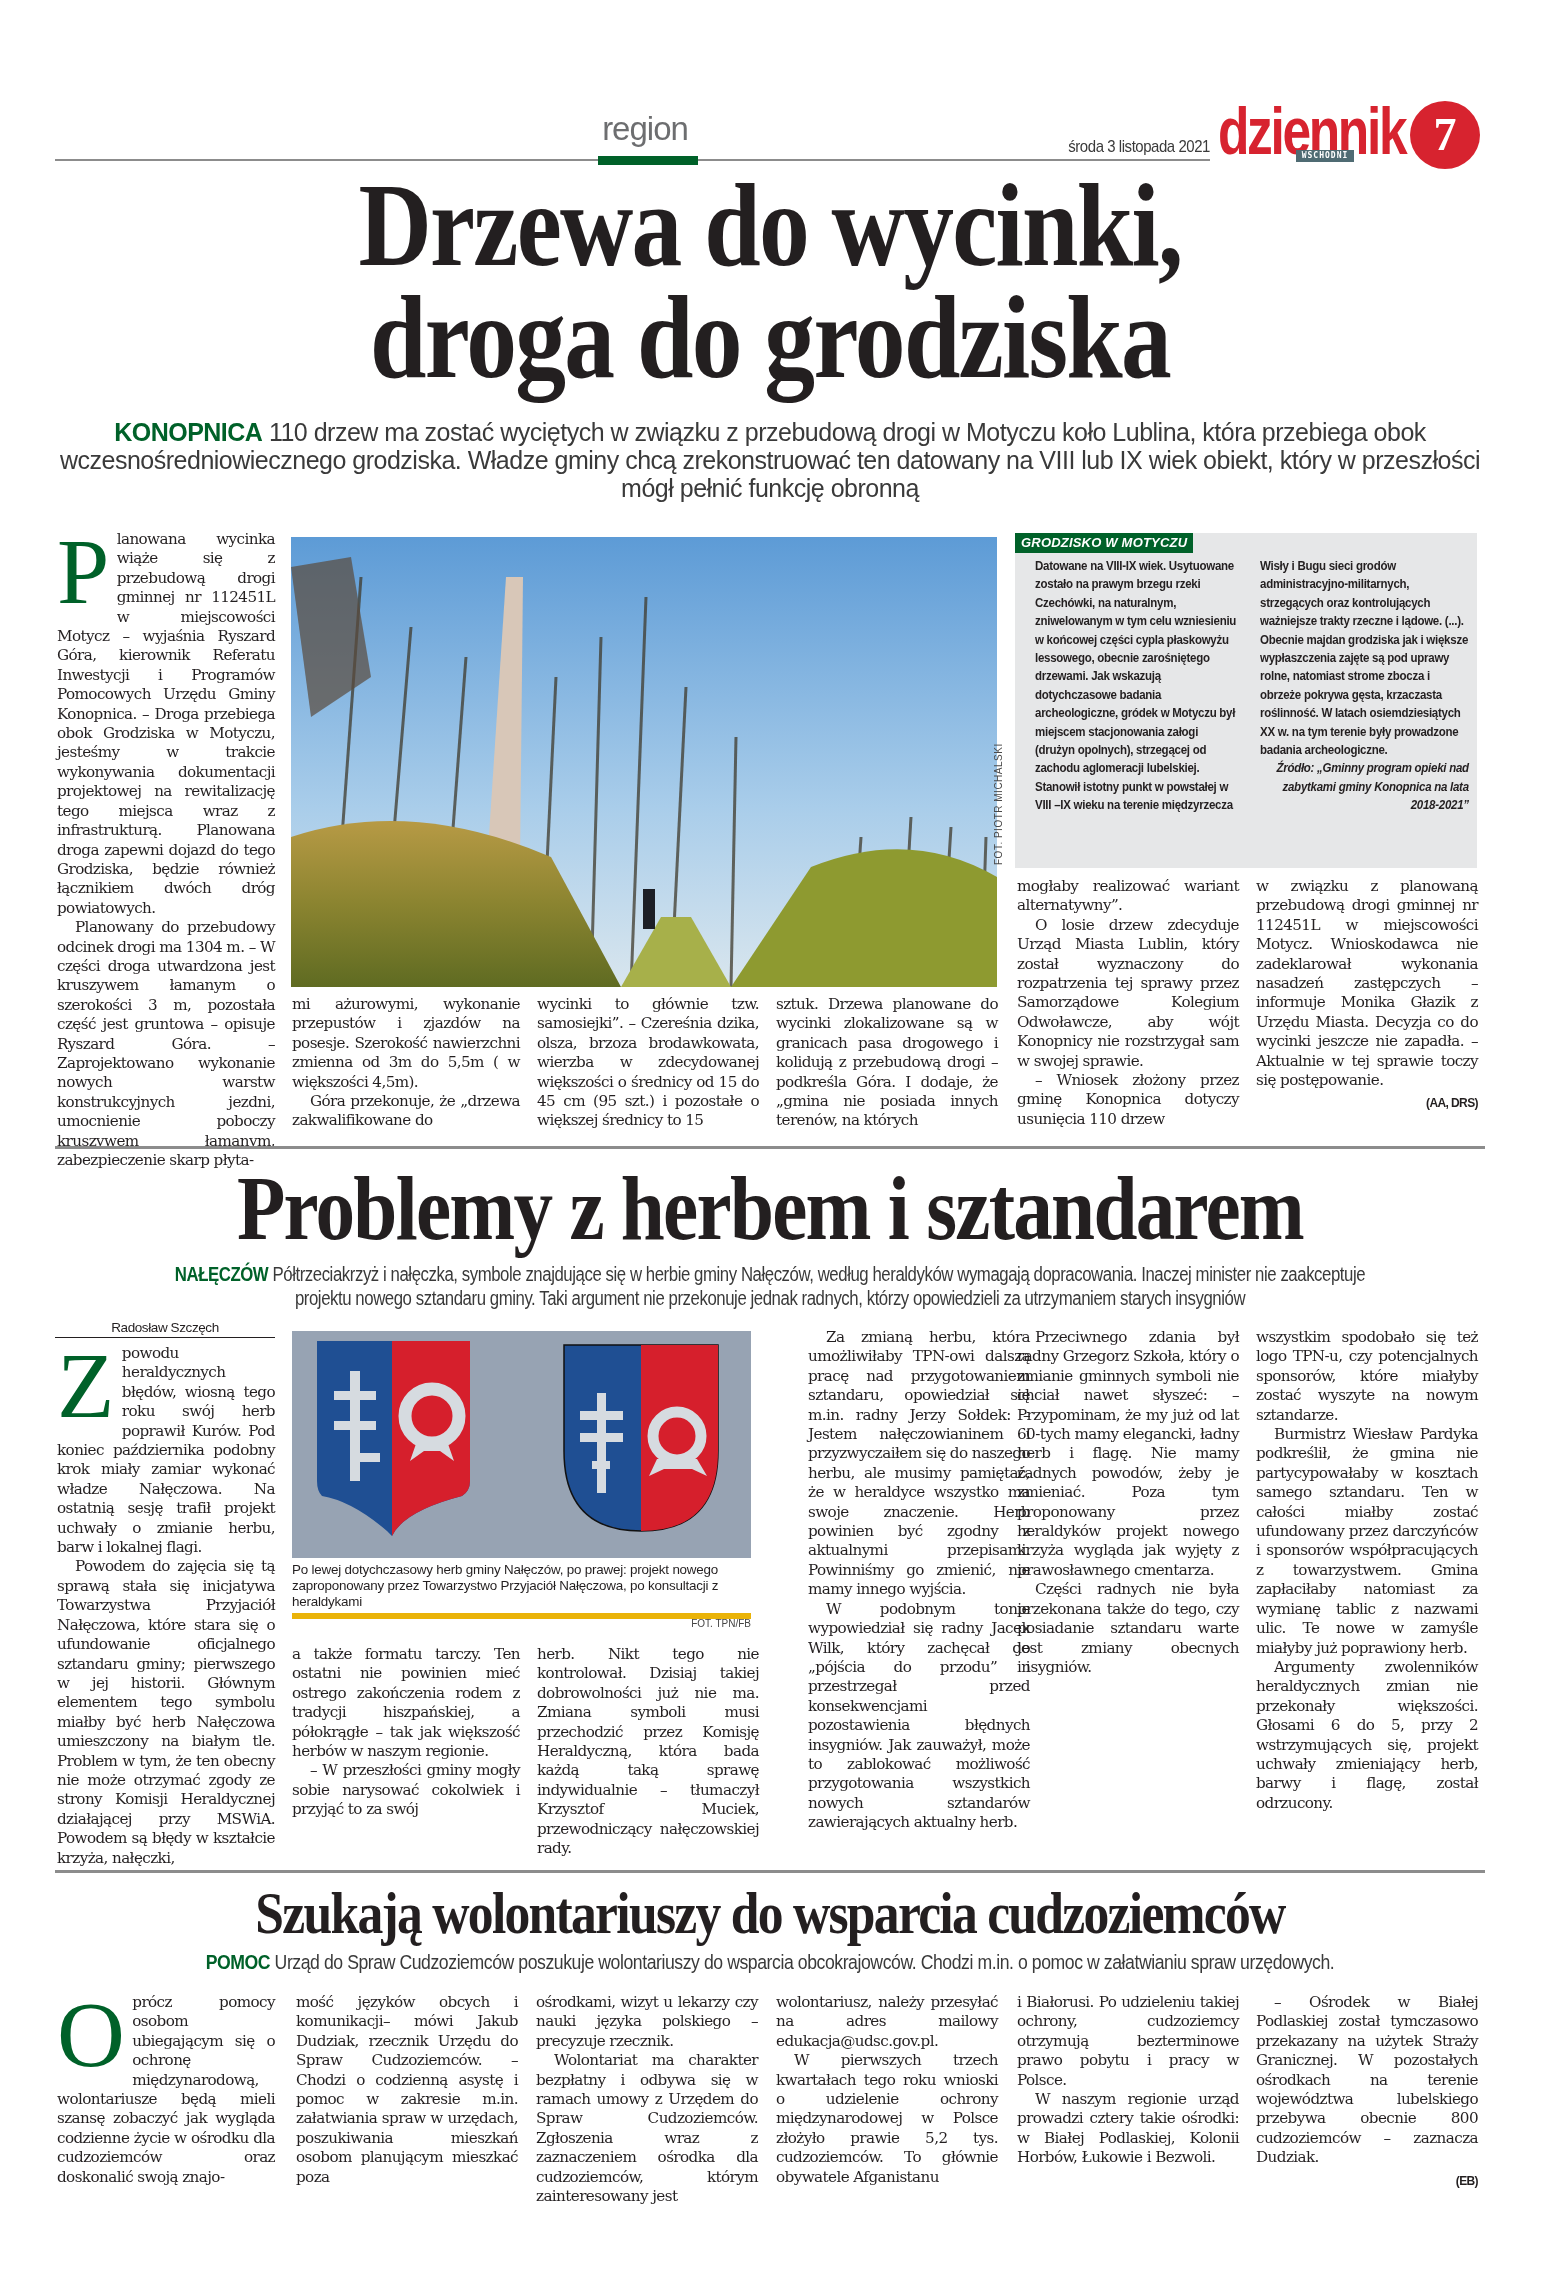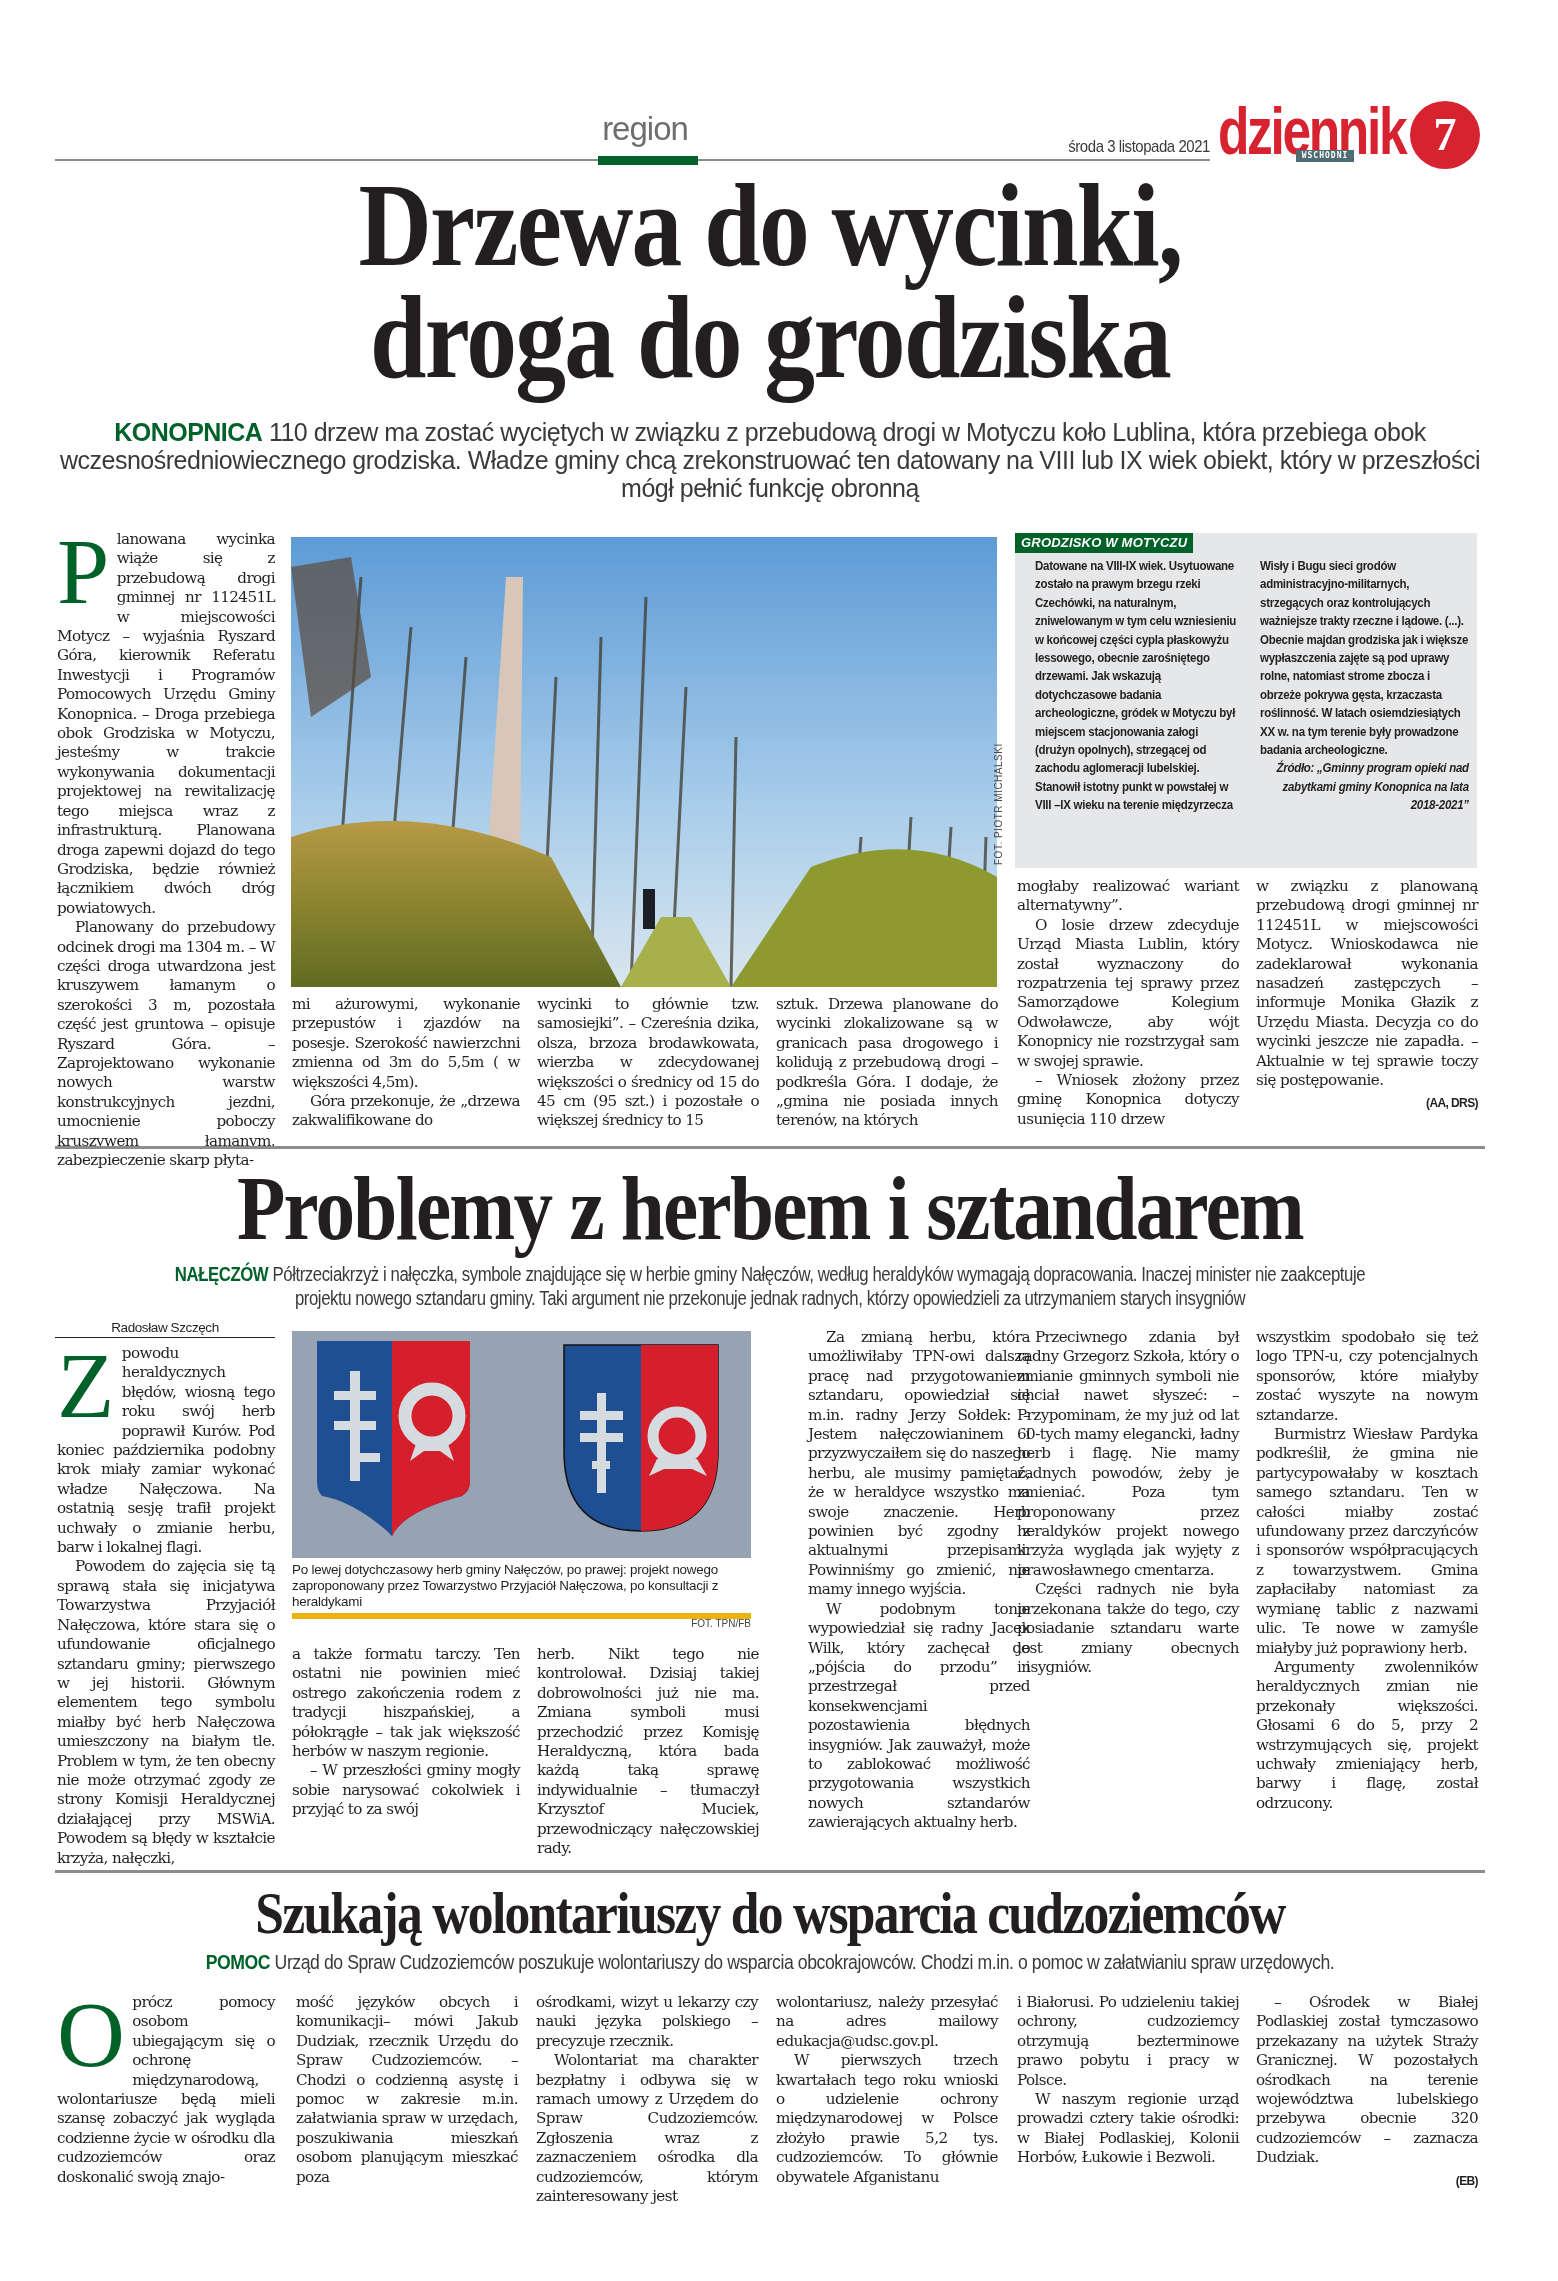--- a/index.html
+++ b/index.html
@@ -229,15 +229,15 @@
 </div>
 <div class="abs col" style="left:776px; top:1993px; width:222px;">
   <p class="noi">wolontariusz, należy przesyłać na adres mailowy edukacja@udsc.gov.pl.</p>
   <p>W pierwszych trzech kwartałach tego roku wnioski o udzielenie ochrony międzynarodowej w Polsce złożyło prawie 5,2 tys. cudzoziemców. To głównie obywatele Afganistanu</p>
 </div>
 <div class="abs col" style="left:1017px; top:1993px; width:222px;">
   <p class="noi">i Białorusi. Po udzieleniu takiej ochrony, cudzoziemcy otrzymują bezterminowe prawo pobytu i pracy w Polsce.</p>
   <p>W naszym regionie urząd prowadzi cztery takie ośrodki: w Białej Podlaskiej, Kolonii Horbów, Łukowie i Bezwoli.</p>
 </div>
 <div class="abs col" style="left:1256px; top:1993px; width:222px;">
-  <p>– Ośrodek w Białej Podlaskiej został tymczasowo przekazany na użytek Straży Granicznej. W pozostałych ośrodkach na terenie województwa lubelskiego przebywa obecnie 320 cudzoziemców – zaznacza Dudziak.</p>
+  <p>– Ośrodek w Białej Podlaskiej został tymczasowo przekazany na użytek Straży Granicznej. W pozostałych ośrodkach na terenie województwa lubelskiego przebywa obecnie 800 cudzoziemców – zaznacza Dudziak.</p>
   <div class="signature">(EB)</div>
 </div>
 
 </body></html>

